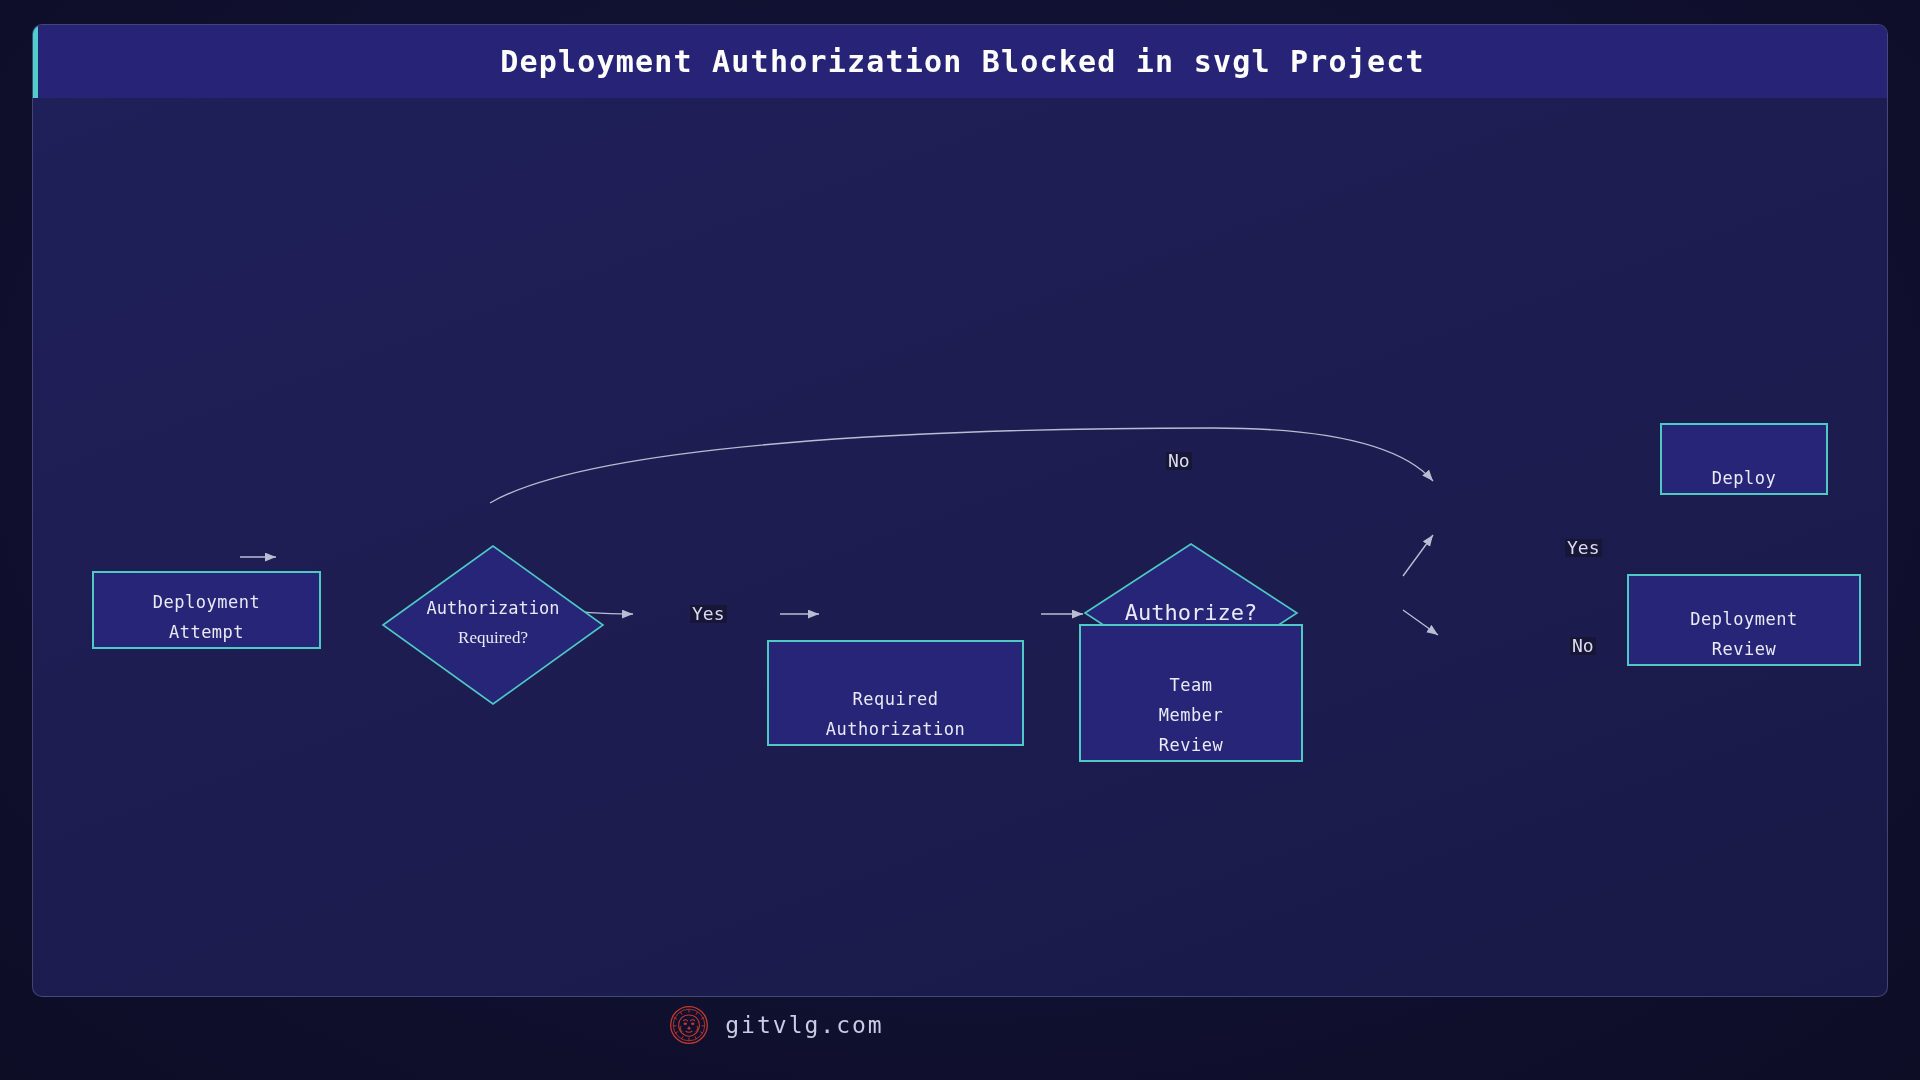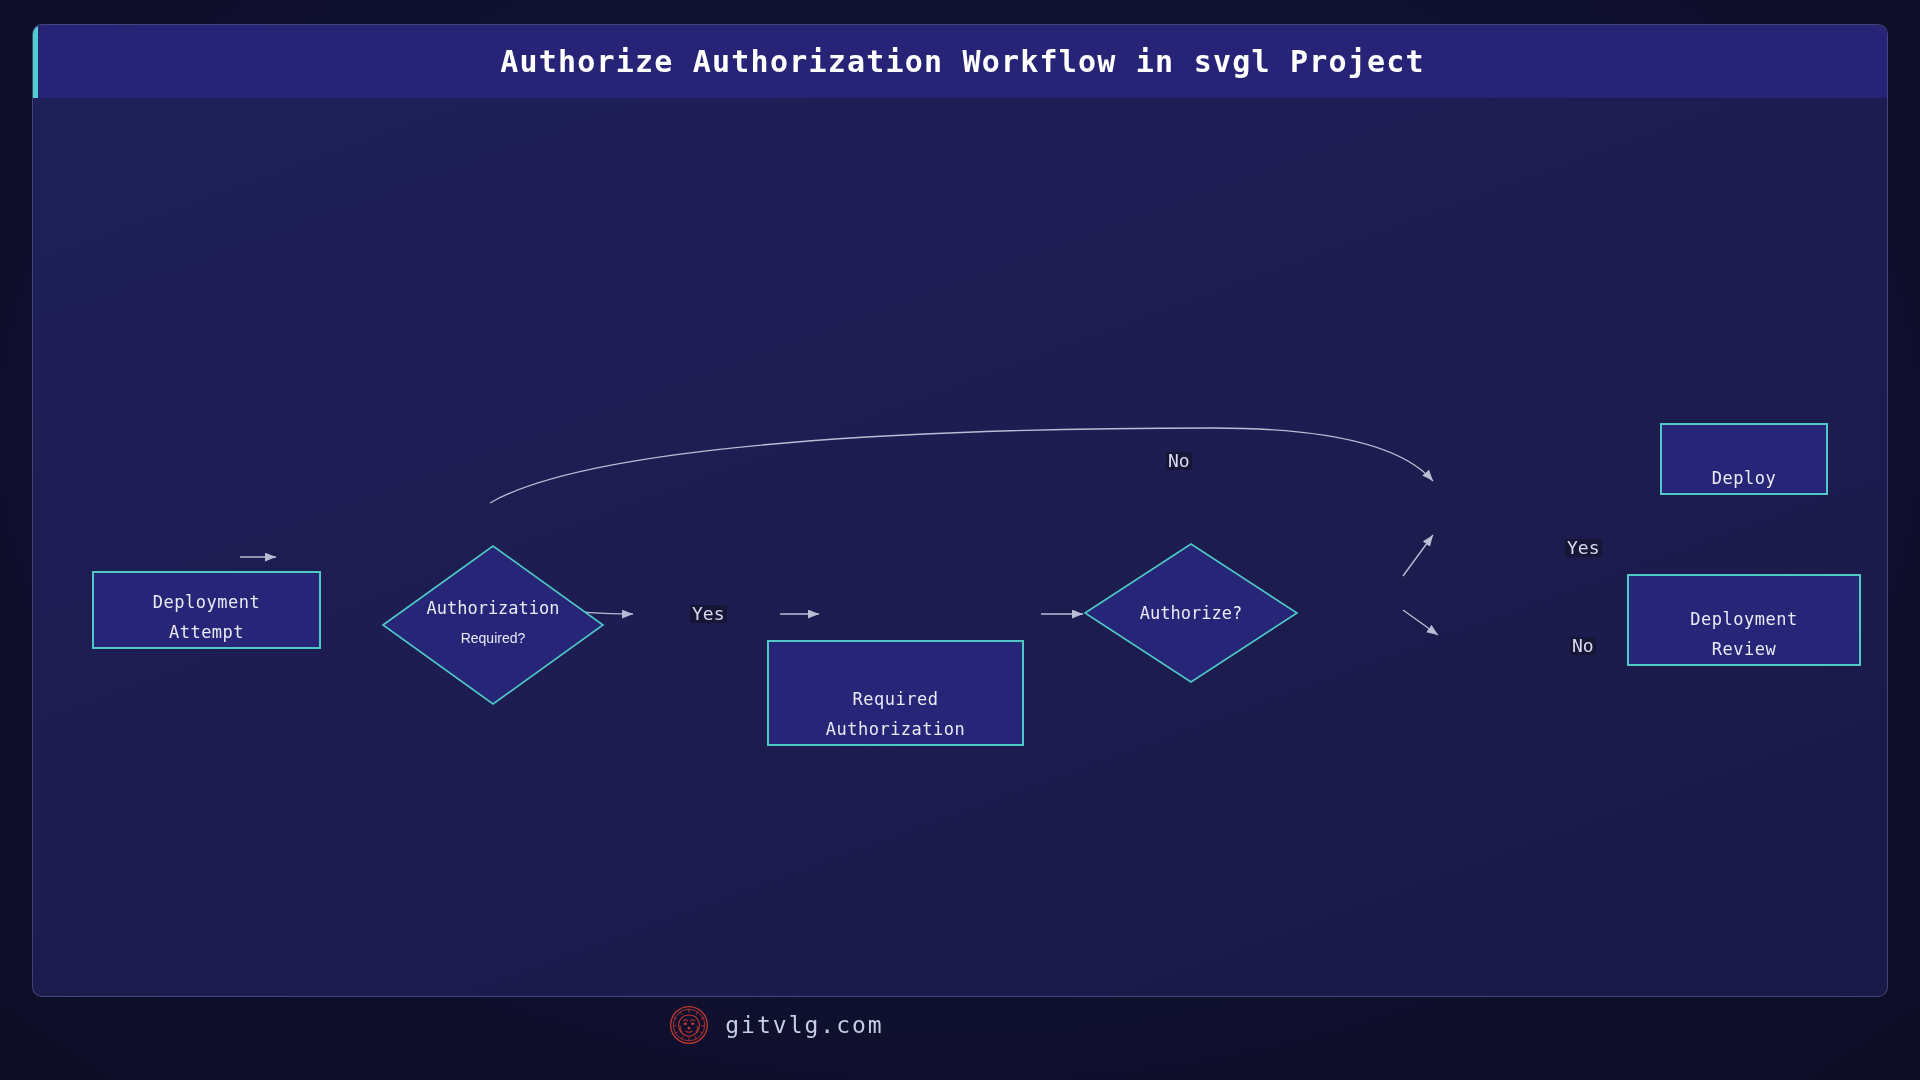--- a/index.html
+++ b/index.html
@@ -112,21 +112,21 @@
   #lion-logo { display: block; }
 </style>
 </head>
 <body>
 
 <div id="page">
 
   <div id="panel">
 
     <div id="titlebar">
-      <span id="title-text">Authorize Authorization Workflow in svgl Project</span>
+      <span id="title-text">Deployment Authorization Blocked in svgl Project</span>
     </div>
 
     <div id="canvas">
 
       <svg id="flow-svg" viewBox="0 0 1856 900">
         <defs>
           <marker id="arrow" markerWidth="9" markerHeight="9" refX="8" refY="3.2" orient="auto" markerUnits="strokeWidth">
             <path d="M0,0 L8,3.2 L0,6.4 z" fill="#b9bdd3"></path>
           </marker>
         </defs>
@@ -153,37 +153,42 @@
       <div class="node-box" style="left:59px; top:473px; width:229px; height:78px;">
         <span>Deployment</span>
         <span>Attempt</span>
       </div>
 
       <div class="node-box" style="left:734px; top:542px; width:257px; height:106px;">
         <span>Required</span>
         <span>Authorization</span>
       </div>
 
+      <div class="node-box" style="left:1046px; top:526px; width:224px; height:138px;">
+        <span>Team</span>
+        <span>Member</span>
+        <span>Review</span>
+      </div>
 
       <div class="node-box" style="left:1627px; top:325px; width:168px; height:72px;">
         <span>Deploy</span>
       </div>
 
       <div class="node-box" style="left:1594px; top:476px; width:234px; height:92px;">
         <span>Deployment</span>
         <span>Review</span>
       </div>
 
       <div style="position:absolute; left:350px; top:495px; width:220px; text-align:center;">
         <div style="color:#e9eaf6;font-size:17px;line-height:30px;font-family:'DejaVu Sans Mono','Liberation Mono',monospace;">Authorization</div>
-        <div style="color:#e9eaf6;font-size:14px;line-height:30px;font-family:Liberation Sans, sans-serif;">Required?</div>
+        <div style="color:#e9eaf6;font-size:17px;line-height:30px;font-family:Liberation Serif, serif;">Required?</div>
       </div>
 
       <div style="position:absolute; left:1052px; top:500px; width:212px; text-align:center;">
-        <div style="color:#e9eaf6;font-size:17px;line-height:30px;font-family:'DejaVu Sans Mono','Liberation Mono',monospace;">Authorize?</div>
+        <div style="color:#e9eaf6;font-size:22px;line-height:30px;font-family:'DejaVu Sans Mono','Liberation Mono',monospace;">Authorize?</div>
       </div>
 
       <span class="edge-label" style="left:1133px; top:354px;">No</span>
 
       <span class="edge-label" style="left:657px; top:507px;">Yes</span>
 
       <span class="edge-label" style="left:1532px; top:441px;">Yes</span>
 
       <span class="edge-label" style="left:1537px; top:539px;">No</span>
 

